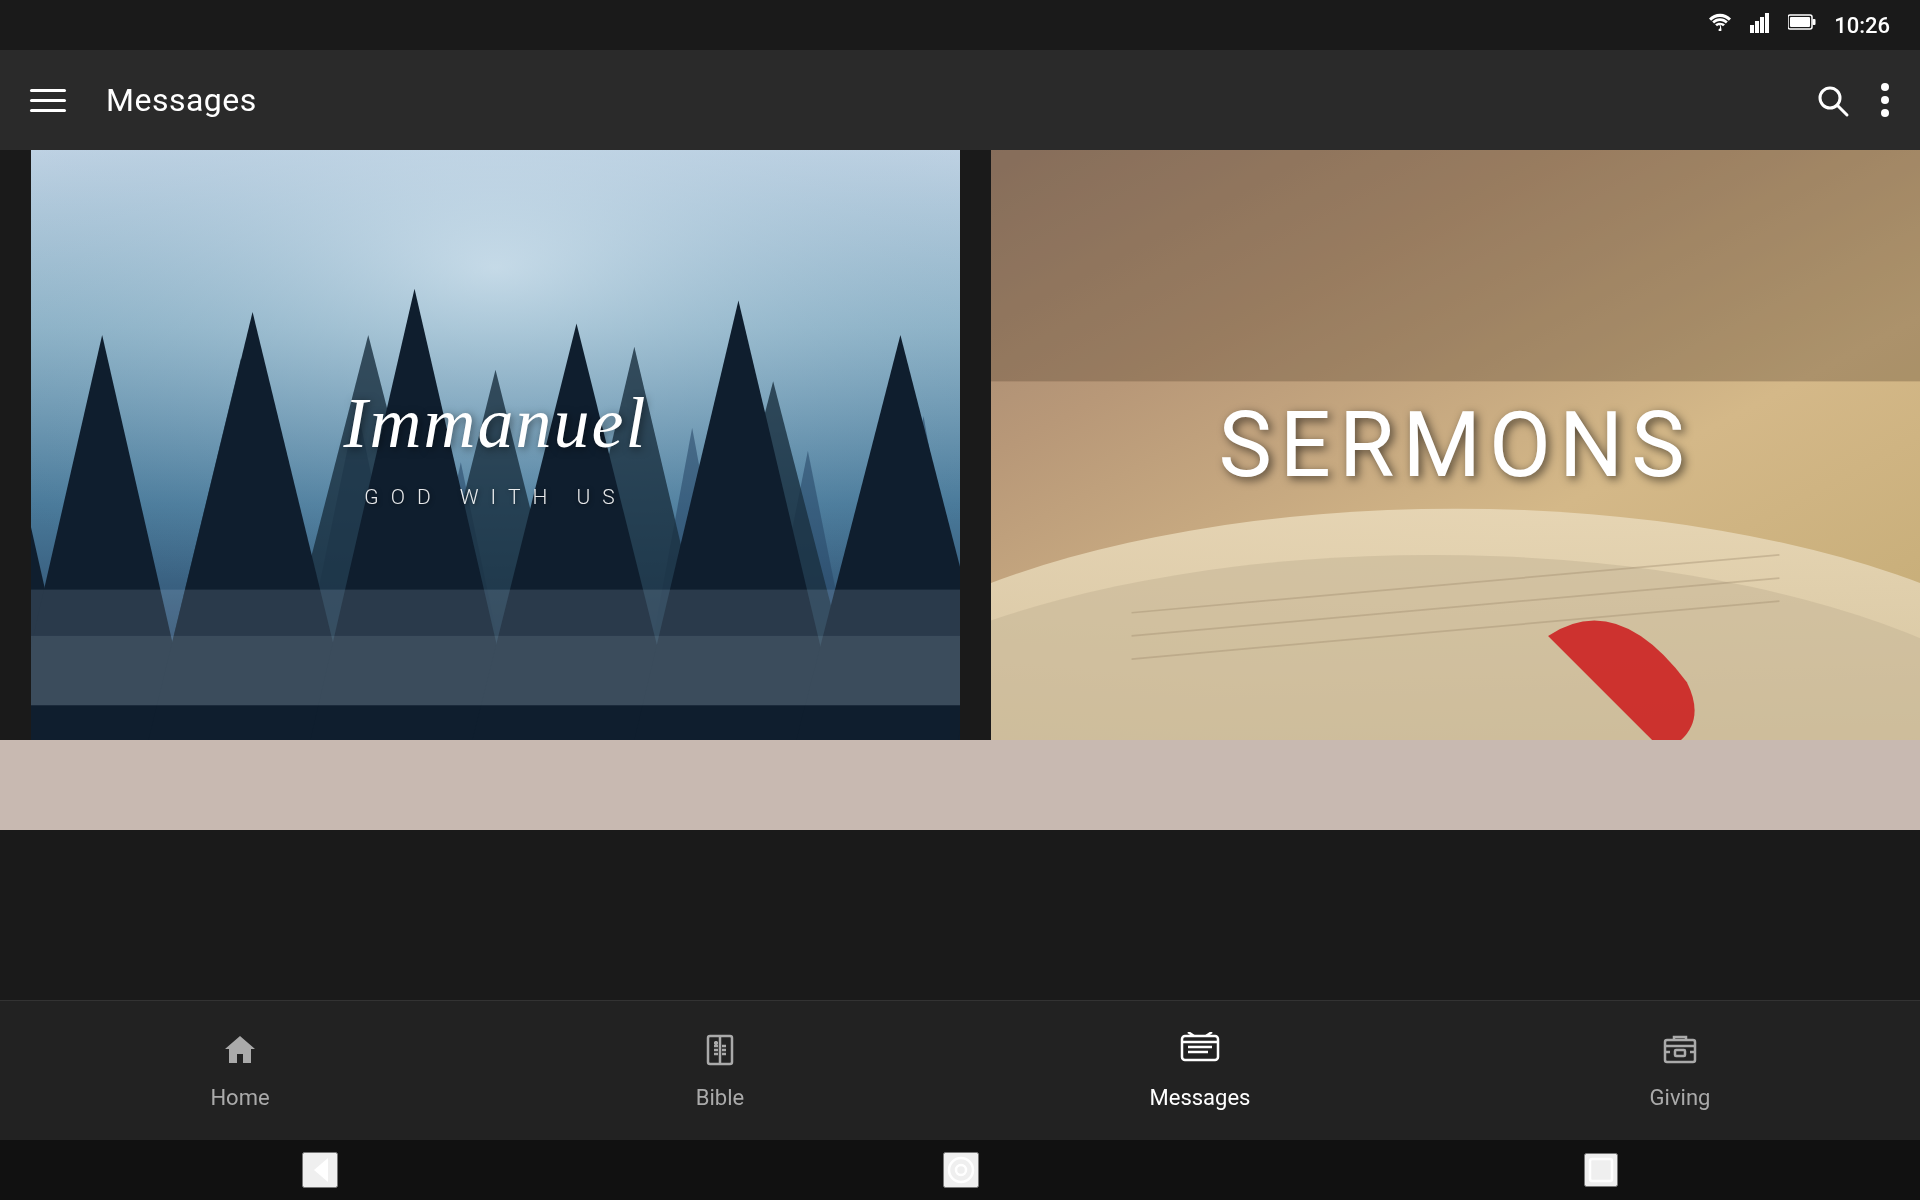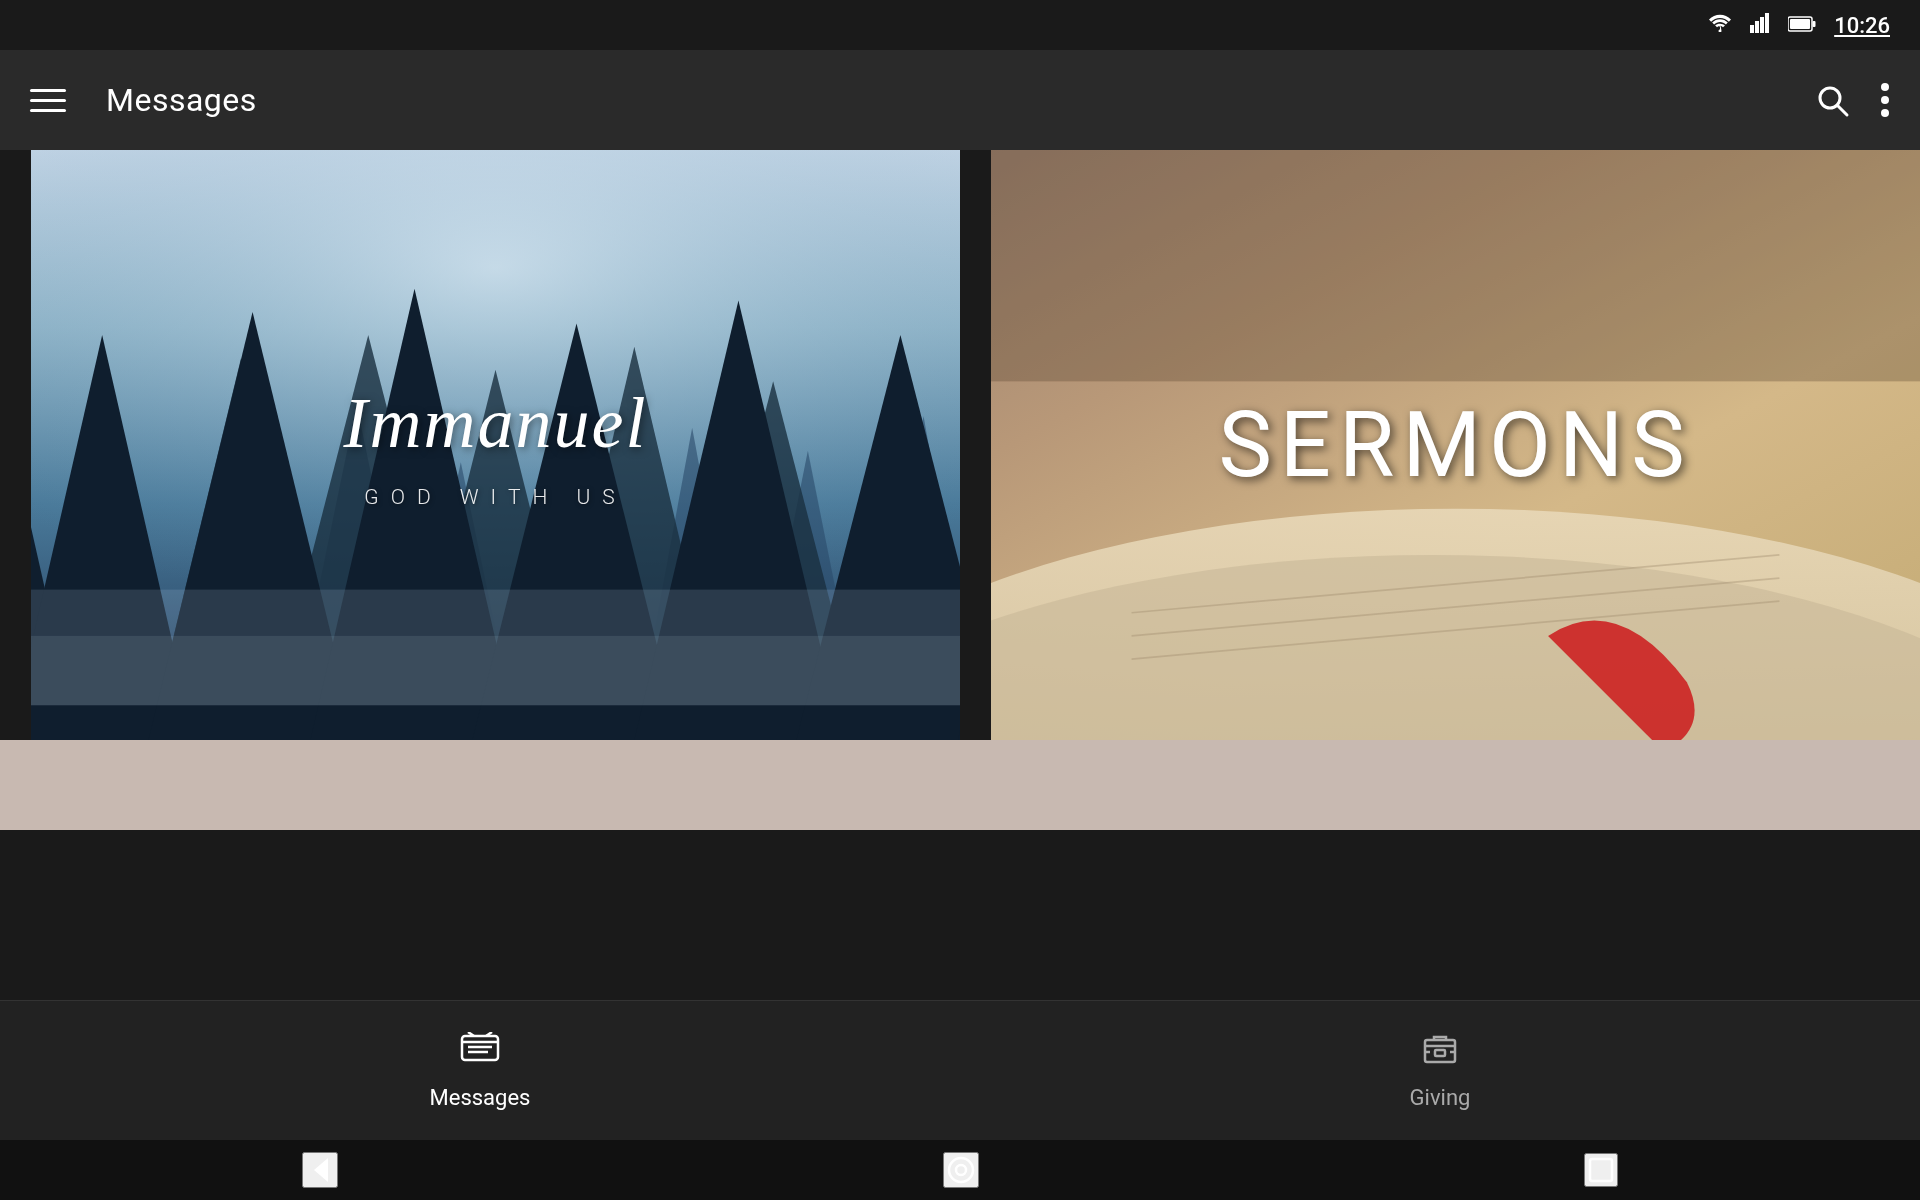--- a/index.html
+++ b/index.html
@@ -20,23 +20,21 @@
       background: #1a1a1a;
       display: flex;
       align-items: center;
       justify-content: flex-end;
       padding: 0 30px;
       gap: 15px;
     }
 
     .status-icons {
       display: flex;
-      align-items: center;
       gap: 18px;
-      text-decoration: underline;
     }
 
     .status-icon {
       color: white;
       font-size: 18px;
     }
 
     .status-time {
       color: white;
       font-size: 22px;
@@ -425,21 +423,46 @@
   <div class="partial-card">
     <svg width="100%" height="90" viewBox="0 0 1920 90" preserveAspectRatio="xMidYMid slice">
       <rect width="1920" height="90" fill="#c8b8b0"></rect>
       <rect width="1920" height="90" fill="rgba(200,185,178,0.5)"></rect>
     </svg>
   </div>
 </div>
 
 <div id="bottom-nav">
 
-
+  <div class="nav-item">
+    <span class="nav-icon">
+      <svg width="36" height="36" viewBox="0 0 36 36" fill="#aaa">
+        <path d="M18 4L3 17h4v14h8v-9h6v9h8V17h4L18 4z"></path>
+      </svg>
+    </span>
+    <span class="nav-label">Home</span>
+  </div>
+
+  <div class="nav-item">
+    <span class="nav-icon">
+      <svg width="36" height="36" viewBox="0 0 36 36" fill="none" stroke="#aaa" stroke-width="2.5">
+        <rect x="6" y="4" width="24" height="28" rx="2"></rect>
+        <line x1="18" y1="4" x2="18" y2="32"></line>
+        <line x1="12" y1="14" x2="16" y2="14"></line>
+        <line x1="12" y1="18" x2="16" y2="18"></line>
+        <line x1="12" y1="22" x2="16" y2="22"></line>
+        <line x1="20" y1="14" x2="24" y2="14"></line>
+        <line x1="20" y1="18" x2="24" y2="18"></line>
+        <line x1="20" y1="22" x2="24" y2="22"></line>
+        <line x1="14" y1="9" x2="14" y2="13"></line>
+        <line x1="12" y1="11" x2="16" y2="11"></line>
+      </svg>
+    </span>
+    <span class="nav-label">Bible</span>
+  </div>
 
   <div class="nav-item active">
     <span class="nav-icon">
       <svg width="40" height="36" viewBox="0 0 40 36" fill="none" stroke="white" stroke-width="2.5">
         <rect x="2" y="4" width="36" height="24" rx="3"></rect>
         <line x1="2" y1="10" x2="38" y2="10"></line>
         <line x1="8" y1="15" x2="32" y2="15"></line>
         <line x1="8" y1="20" x2="28" y2="20"></line>
 
         <line x1="14" y1="4" x2="8" y2="0"></line>

